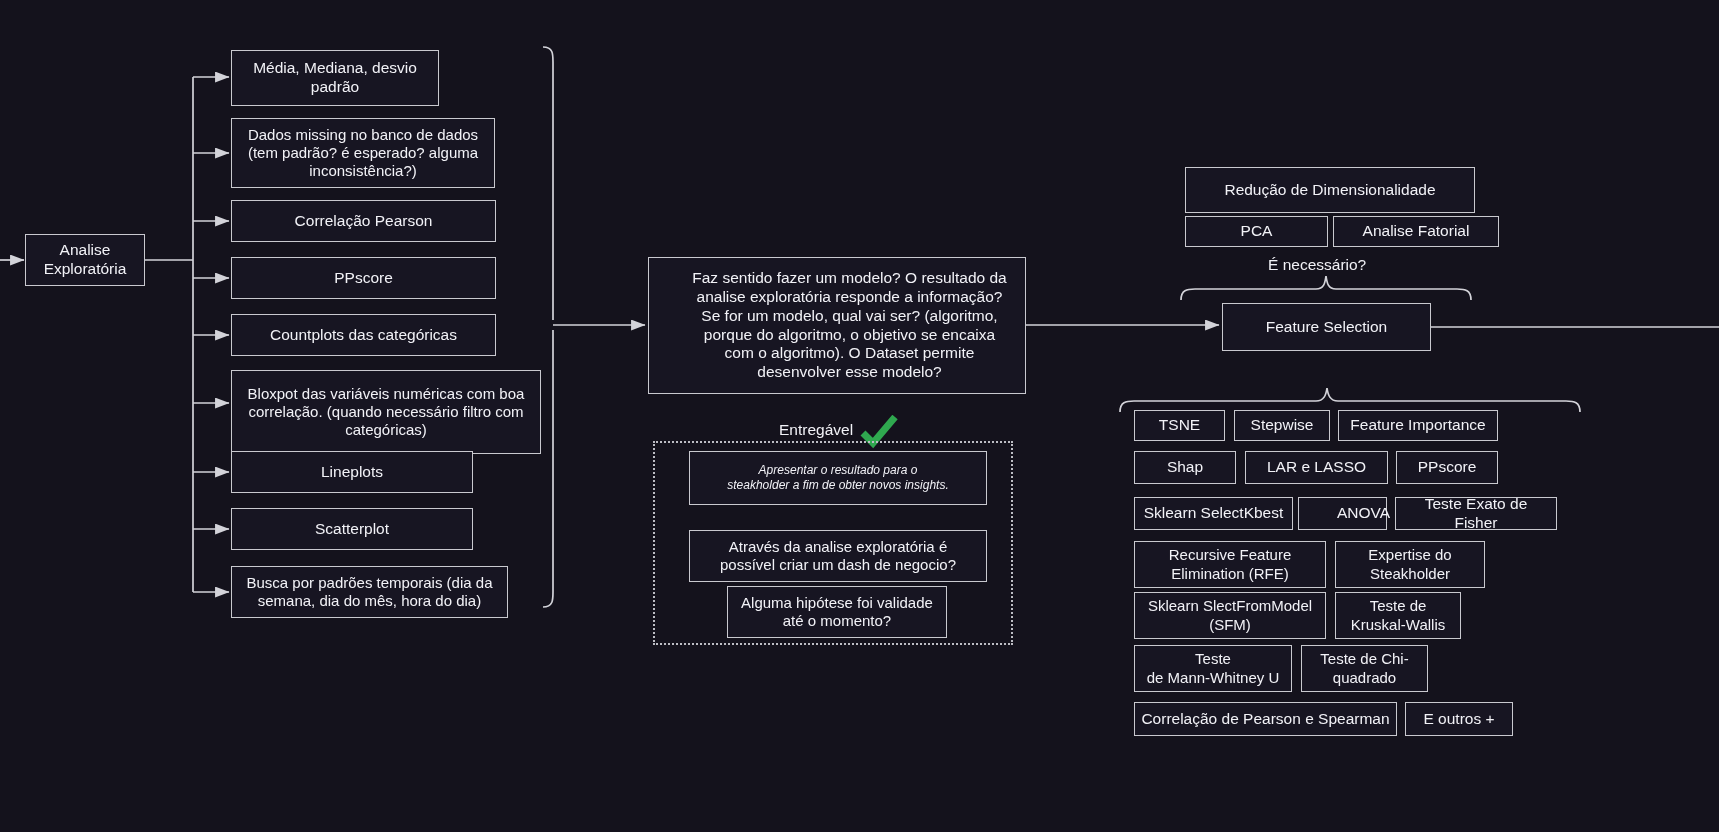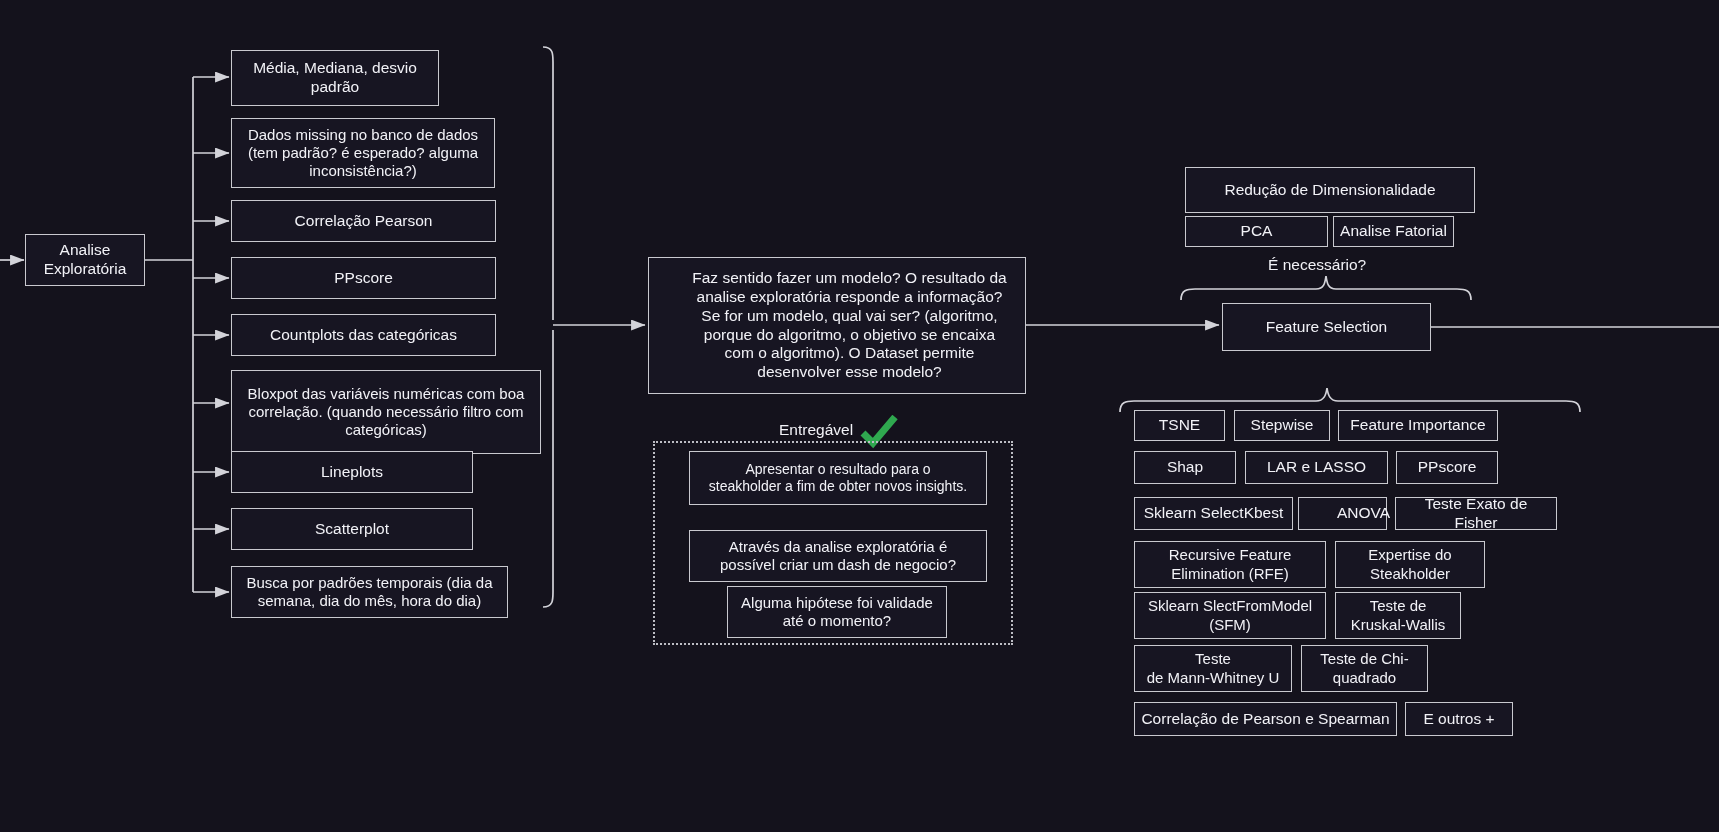--- a/index.html
+++ b/index.html
@@ -136,34 +136,34 @@
 desenvolver esse modelo?</div>
 
   <div class="lbl" style="left:779px; top:419px; height:22px;">Entregável</div>
 
   <svg class="check" style="left:859px; top:415px;" viewBox="0 0 40 34">
     <path d="M4,18 L14,28 L36,2" stroke="#2fa84f" stroke-width="7" fill="none" stroke-linecap="butt" stroke-linejoin="miter"></path>
   </svg>
 
   <div class="dotted" style="left:653px; top:441px; width:360px; height:204px;"></div>
 
-  <div class="node" style="left:689px; top:451px; width:298px; height:54px; font-size:14px;">Apresentar o resultado para o
+  <div class="node" style="left:689px; top:451px; width:298px; height:54px; font-size:12px;font-style:italic;">Apresentar o resultado para o
 steakholder a fim de obter novos insights.</div>
 
   <div class="node" style="left:689px; top:530px; width:298px; height:52px; font-size:15px;">Através da analise exploratória é
 possível criar um dash de negocio?</div>
 
   <div class="node" style="left:727px; top:586px; width:220px; height:52px; font-size:15px;">Alguma hipótese foi validade
 até o momento?</div>
 
   <div class="node" style="left:1185px; top:167px; width:290px; height:46px;">Redução de Dimensionalidade</div>
 
   <div class="node" style="left:1185px; top:216px; width:143px; height:31px;">PCA</div>
 
-  <div class="node" style="left:1333px; top:216px; width:121px; height:31px;">Analise Fatorial</div>
+  <div class="node" style="left:1333px; top:216px; width:166px; height:31px;">Analise Fatorial</div>
 
   <div class="lbl" style="left:1268px; top:254px; height:22px;">É necessário?</div>
 
   <div class="node" style="left:1222px; top:303px; width:209px; height:48px;">Feature Selection</div>
 
   <div class="node" style="left:1134px; top:410px; width:91px; height:31px;">TSNE</div>
 
   <div class="node" style="left:1234px; top:410px; width:96px; height:31px;">Stepwise</div>
 
   <div class="node" style="left:1338px; top:410px; width:160px; height:31px;">Feature Importance</div>

